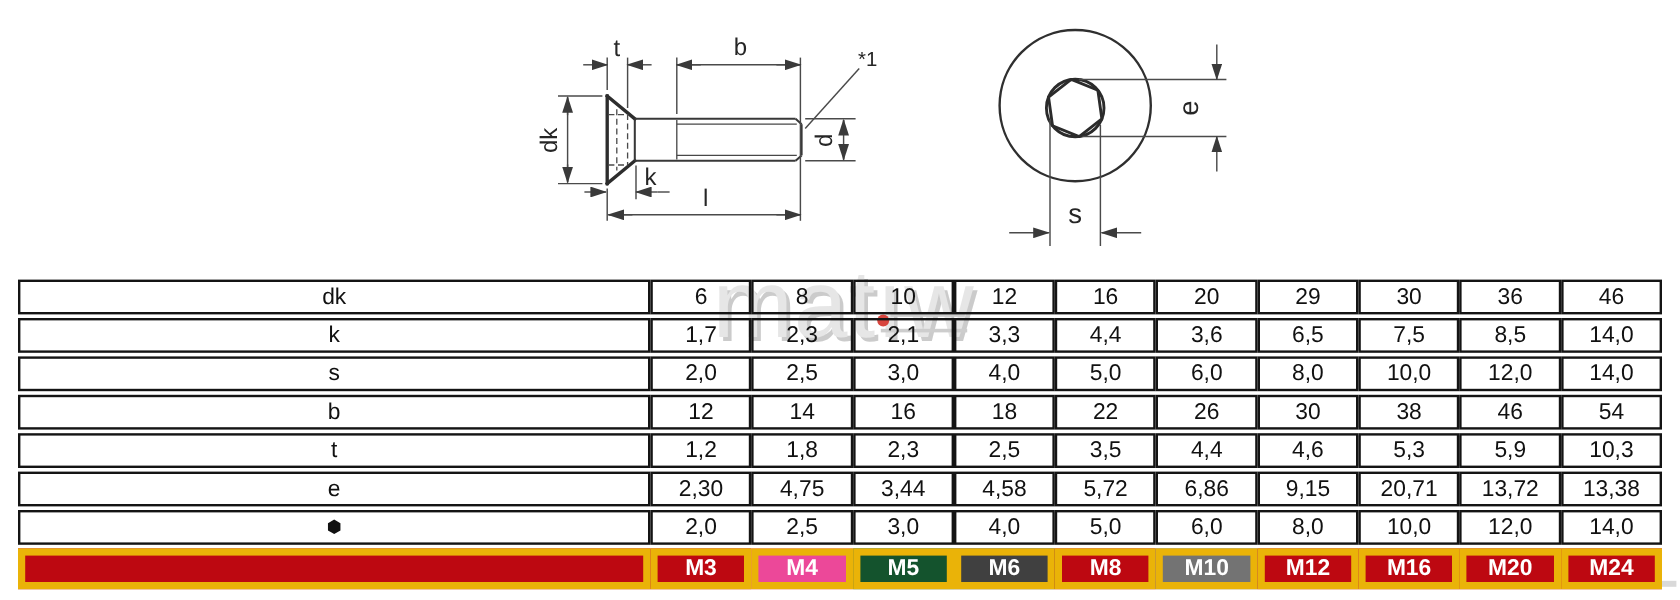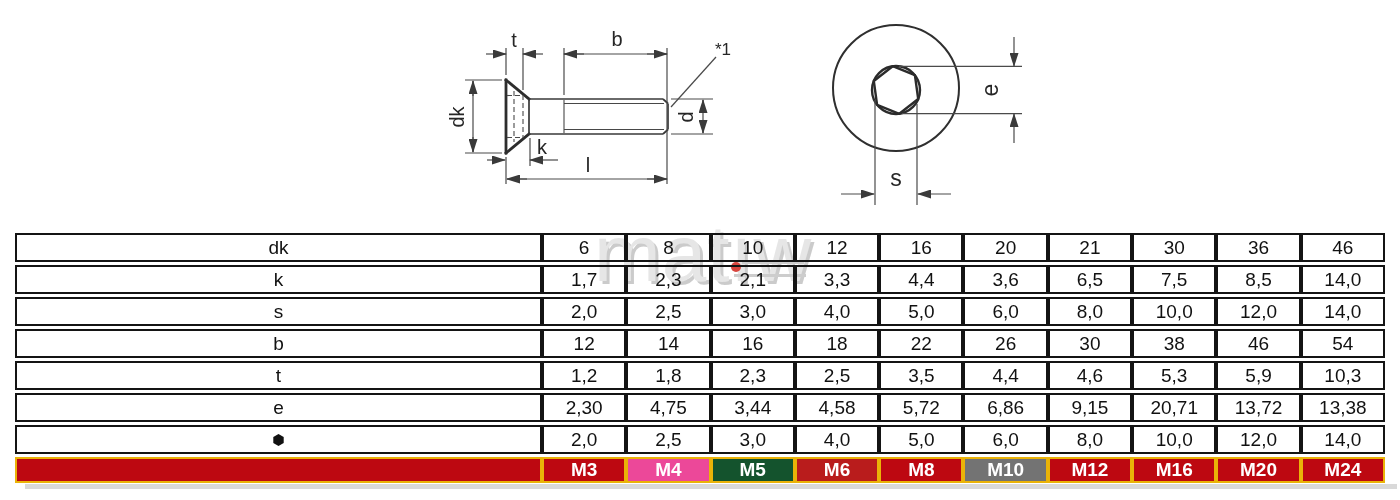--- a/index.html
+++ b/index.html
@@ -34,21 +34,21 @@
     position:absolute;left:15px;top:230px;width:1370px;z-index:2;
     border-collapse:separate;border-spacing:0 3px;table-layout:fixed;
   }
   table.spec td{
     border:2px solid #141414;height:25px;padding:0;
     text-align:center;vertical-align:middle;
     font-size:19px;color:#111;background:transparent;
   }
   table.spec td.lbl{width:523px;}
   table.spec tr.size-row td{
-    border:2px solid #eab308;color:#ffffff;font-weight:bold;height:21px;
+    border:6px solid #eab308;color:#ffffff;font-weight:bold;height:21px;
   }
   .table-shadow{position:absolute;left:25px;top:484px;width:1372px;height:5px;background:#d9d9d9;z-index:0;}
   .hex-icon{display:inline-block;vertical-align:middle;}
 </style>
 </head>
 <body>
 
 <div class="stage">
 
   <svg class="drawing" width="1400" height="230" viewBox="0 0 1400 230">
@@ -154,21 +154,21 @@
   <table class="spec">
     <tbody id="tbody">
         <tr>
           <td class="lbl">dk</td>
           <td>6</td>
           <td>8</td>
           <td>10</td>
           <td>12</td>
           <td>16</td>
           <td>20</td>
-          <td>21</td>
+          <td>29</td>
           <td>30</td>
           <td>36</td>
           <td>46</td>
         </tr>
         <tr>
           <td class="lbl">k</td>
           <td>1,7</td>
           <td>2,3</td>
           <td>2,1</td>
           <td>3,3</td>
@@ -244,21 +244,21 @@
           <td>8,0</td>
           <td>10,0</td>
           <td>12,0</td>
           <td>14,0</td>
         </tr>
         <tr class="size-row">
           <td class="lbl" style="background: rgb(189, 8, 17);"></td>
           <td style="background: rgb(189, 8, 17);">M3</td>
           <td style="background: #ec4899;">M4</td>
           <td style="background: #14532d;">M5</td>
-          <td style="background: #b91c1c; text-align: center;">M6</td>
+          <td style="background: #404040; text-align: center;">M6</td>
           <td style="background: rgb(189, 8, 17);">M8</td>
           <td style="background: #737373;">M10</td>
           <td style="background: rgb(189, 8, 17);">M12</td>
           <td style="background: rgb(189, 8, 17);">M16</td>
           <td style="background: rgb(189, 8, 17);">M20</td>
           <td style="background: rgb(189, 8, 17);">M24</td>
         </tr>
       </tbody>
   </table>
 

